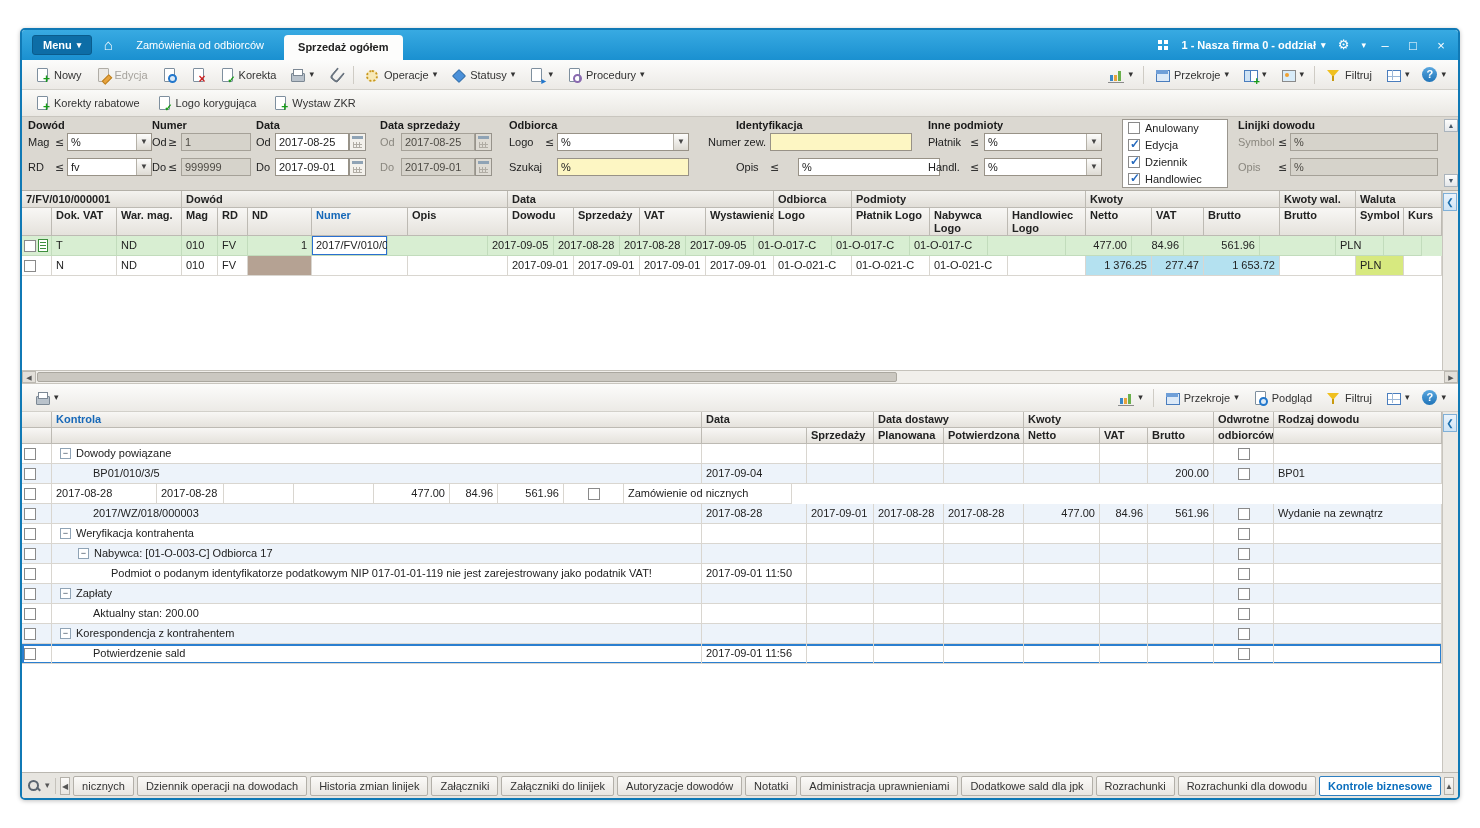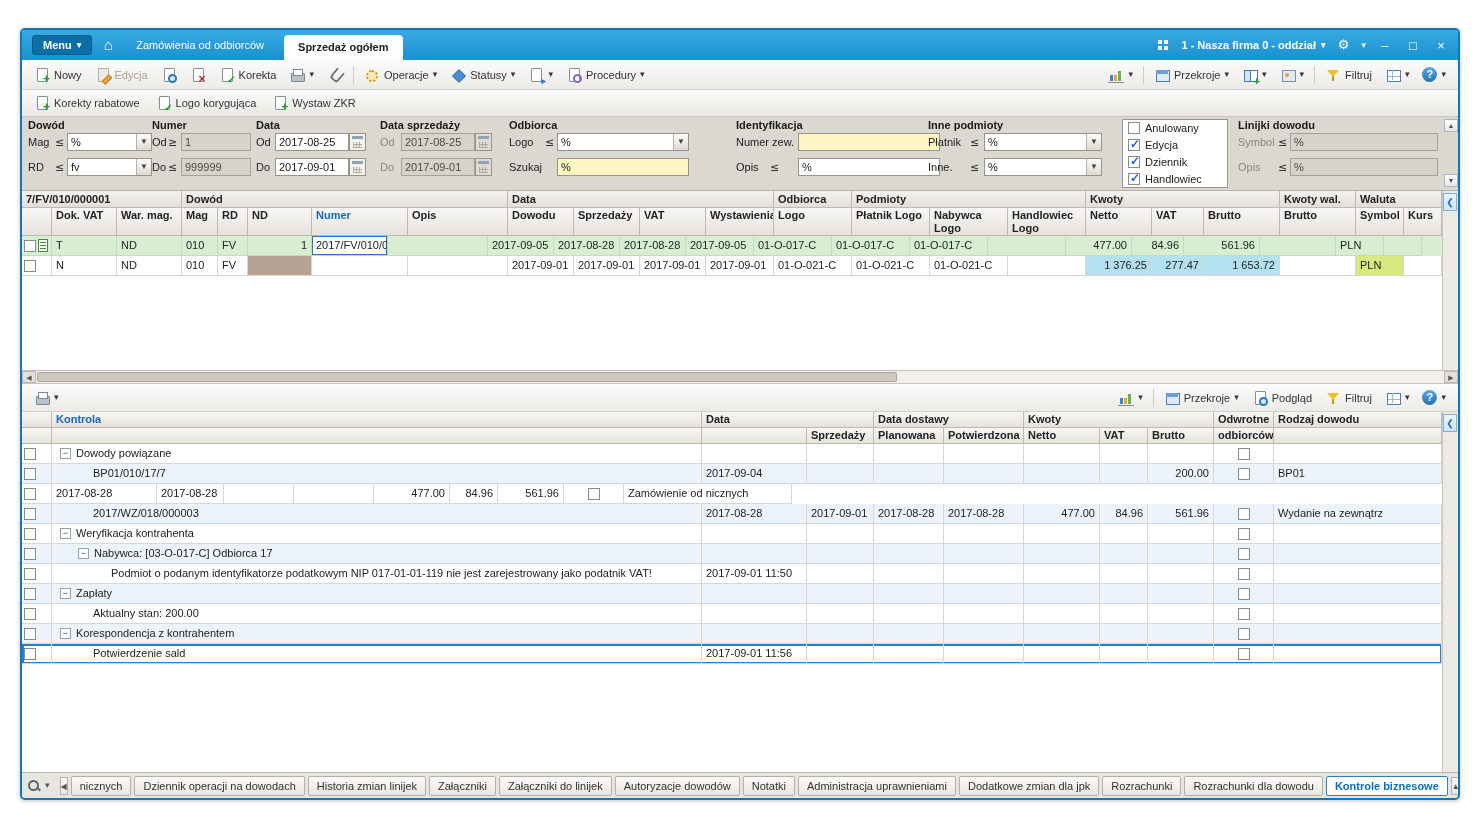--- a/index.html
+++ b/index.html
@@ -294,38 +294,38 @@
       <span class="fl">Logo</span>
       <span class="fop" style="left:36px">≤</span>
       <div class="finput" style="left:48px;width:132px"><span>%</span><span class="fdropbtn">▼</span></div>
     </div>
     <div class="frow" style="left:487px;top:41px;width:185px">
       <span class="fl">Szukaj</span>
       <div class="finput yellow" style="left:48px;width:132px"><span>%</span></div>
     </div>
 
     <span class="flabel" style="left:714px">Identyfikacja</span>
-    <div class="frow" style="left:714px;top:16px;width:210px">
+    <div class="frow" style="left:686px;top:16px;width:210px">
       <span class="fl">Numer zew.</span>
       <div class="finput yellow" style="left:62px;width:142px"><span></span></div>
     </div>
     <div class="frow" style="left:714px;top:41px;width:210px">
       <span class="fl">Opis</span>
       <span class="fop" style="left:34px">≤</span>
       <div class="finput" style="left:62px;width:142px"><span>%</span></div>
     </div>
 
     <span class="flabel" style="left:906px">Inne podmioty</span>
     <div class="frow" style="left:906px;top:16px;width:180px">
       <span class="fl">Płatnik</span>
       <span class="fop" style="left:42px">≤</span>
       <div class="finput" style="left:56px;width:118px"><span>%</span><span class="fdropbtn">▼</span></div>
     </div>
     <div class="frow" style="left:906px;top:41px;width:180px">
-      <span class="fl">Inne.</span>
+      <span class="fl">Handl.</span>
       <span class="fop" style="left:42px">≤</span>
       <div class="finput" style="left:56px;width:118px"><span>%</span><span class="fdropbtn">▼</span></div>
     </div>
 
     <div class="cbpanel" style="left:1100px;top:2px;width:106px;height:69px">
       <label class="fcbrow" style="top:2px">
           <span class="cb"></span>
           <span>Anulowany</span>
         </label>
       <label class="fcbrow" style="top:19px">
@@ -534,21 +534,21 @@
         <div class="g-cell gc ctr" style="width:60px">
           <span class="cb"></span>
         </div>
         <div class="g-cell gc" style="width:168px"></div>
       </div>
       <div class="g-row b-data alt">
         <div class="g-cell gc selcell" style="width:30px">
           <span class="cb"></span>
         </div>
         <div class="g-cell gc" style="width:650px;padding-left:41px;display:flex;align-items:center;gap:5px">
-          <span style="overflow:hidden;white-space:nowrap">BP01/010/17/7</span>
+          <span style="overflow:hidden;white-space:nowrap">BP01/010/3/5</span>
         </div>
         <div class="g-cell gc" style="width:105px">2017-09-04</div>
         <div class="g-cell gc" style="width:67px"></div>
         <div class="g-cell gc" style="width:70px"></div>
         <div class="g-cell gc" style="width:80px"></div>
         <div class="g-cell gc tr" style="width:76px"></div>
         <div class="g-cell gc tr" style="width:48px"></div>
         <div class="g-cell gc tr" style="width:66px">200.00</div>
         <div class="g-cell gc ctr" style="width:60px">
           <span class="cb"></span>
@@ -609,21 +609,21 @@
           <span class="cb"></span>
         </div>
         <div class="g-cell gc" style="width:168px"></div>
       </div>
       <div class="g-row b-data alt">
         <div class="g-cell gc selcell" style="width:30px">
           <span class="cb"></span>
         </div>
         <div class="g-cell gc" style="width:650px;padding-left:26px;display:flex;align-items:center;gap:5px">
           <span class="exp">−</span>
-          <span style="overflow:hidden;white-space:nowrap">Nabywca: [03-O-017-C] Odbiorca 17</span>
+          <span style="overflow:hidden;white-space:nowrap">Nabywca: [01-O-003-C] Odbiorca 17</span>
         </div>
         <div class="g-cell gc" style="width:105px"></div>
         <div class="g-cell gc" style="width:67px"></div>
         <div class="g-cell gc" style="width:70px"></div>
         <div class="g-cell gc" style="width:80px"></div>
         <div class="g-cell gc tr" style="width:76px"></div>
         <div class="g-cell gc tr" style="width:48px"></div>
         <div class="g-cell gc tr" style="width:66px"></div>
         <div class="g-cell gc ctr" style="width:60px">
           <span class="cb"></span>
@@ -736,21 +736,21 @@
     <span class="tarr">◀</span>
     <span id="bottom-tabs-list" style="display:flex;gap:3px;align-items:center">
         <div class="btab">nicznych</div>
         <div class="btab">Dziennik operacji na dowodach</div>
         <div class="btab">Historia zmian linijek</div>
         <div class="btab">Załączniki</div>
         <div class="btab">Załączniki do linijek</div>
         <div class="btab">Autoryzacje dowodów</div>
         <div class="btab">Notatki</div>
         <div class="btab">Administracja uprawnieniami</div>
-        <div class="btab">Dodatkowe zmian dla jpk</div>
+        <div class="btab">Dodatkowe sald dla jpk</div>
         <div class="btab">Rozrachunki</div>
         <div class="btab">Rozrachunki dla dowodu</div>
         <div class="btab active">Kontrole biznesowe</div>
       </span>
     <span class="cornerbtn">▲</span>
   </div>
 
 </div>
 
 </body></html>

